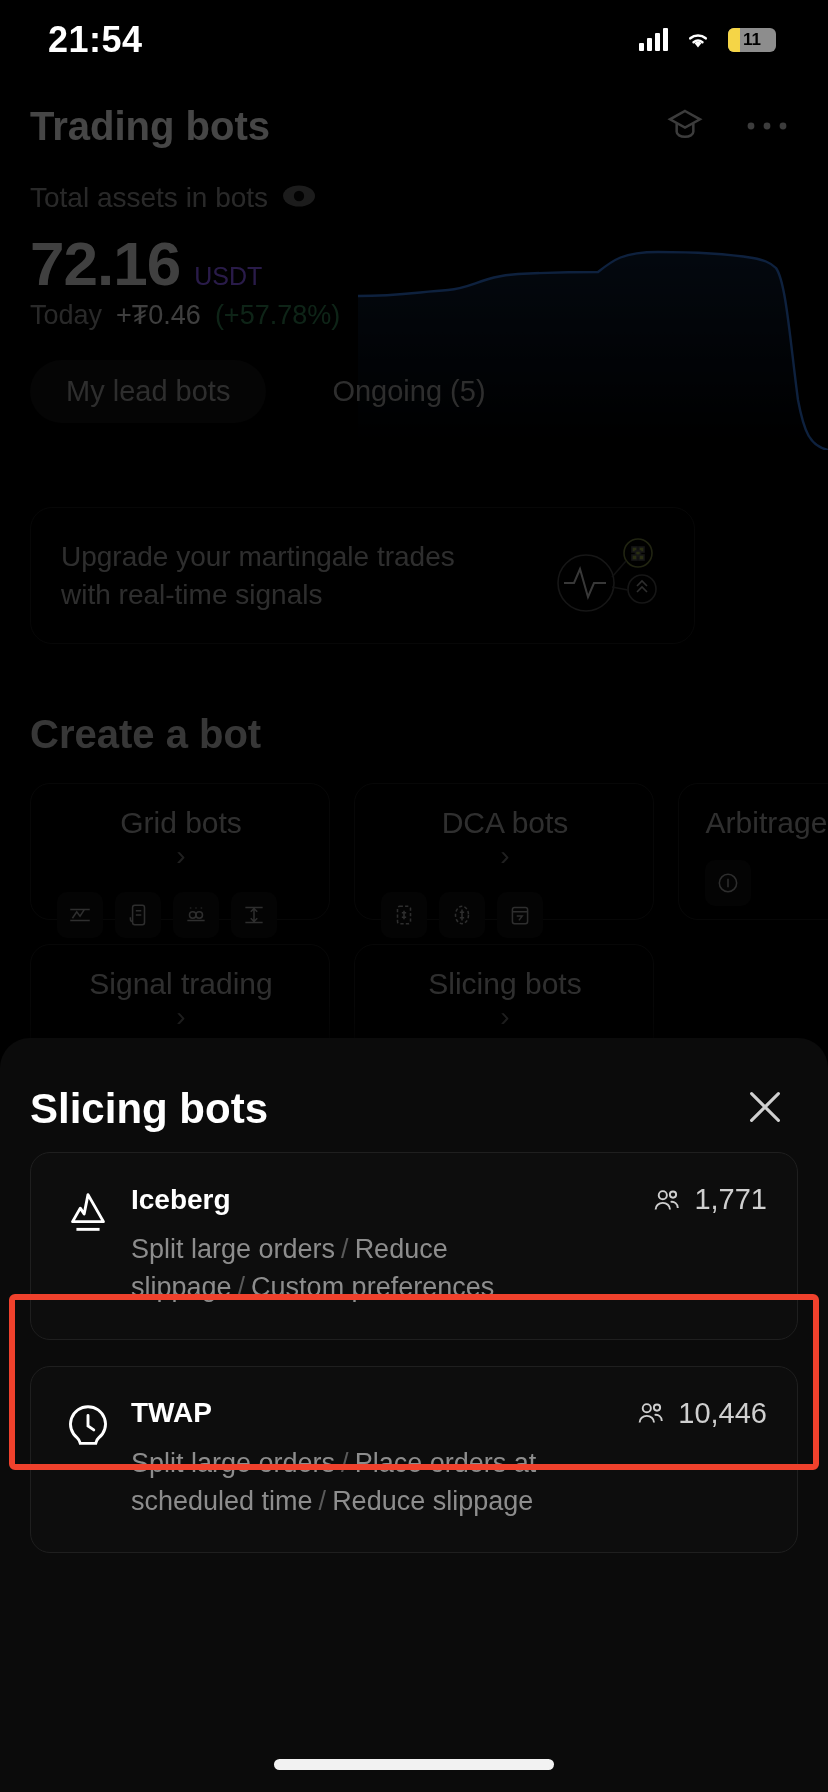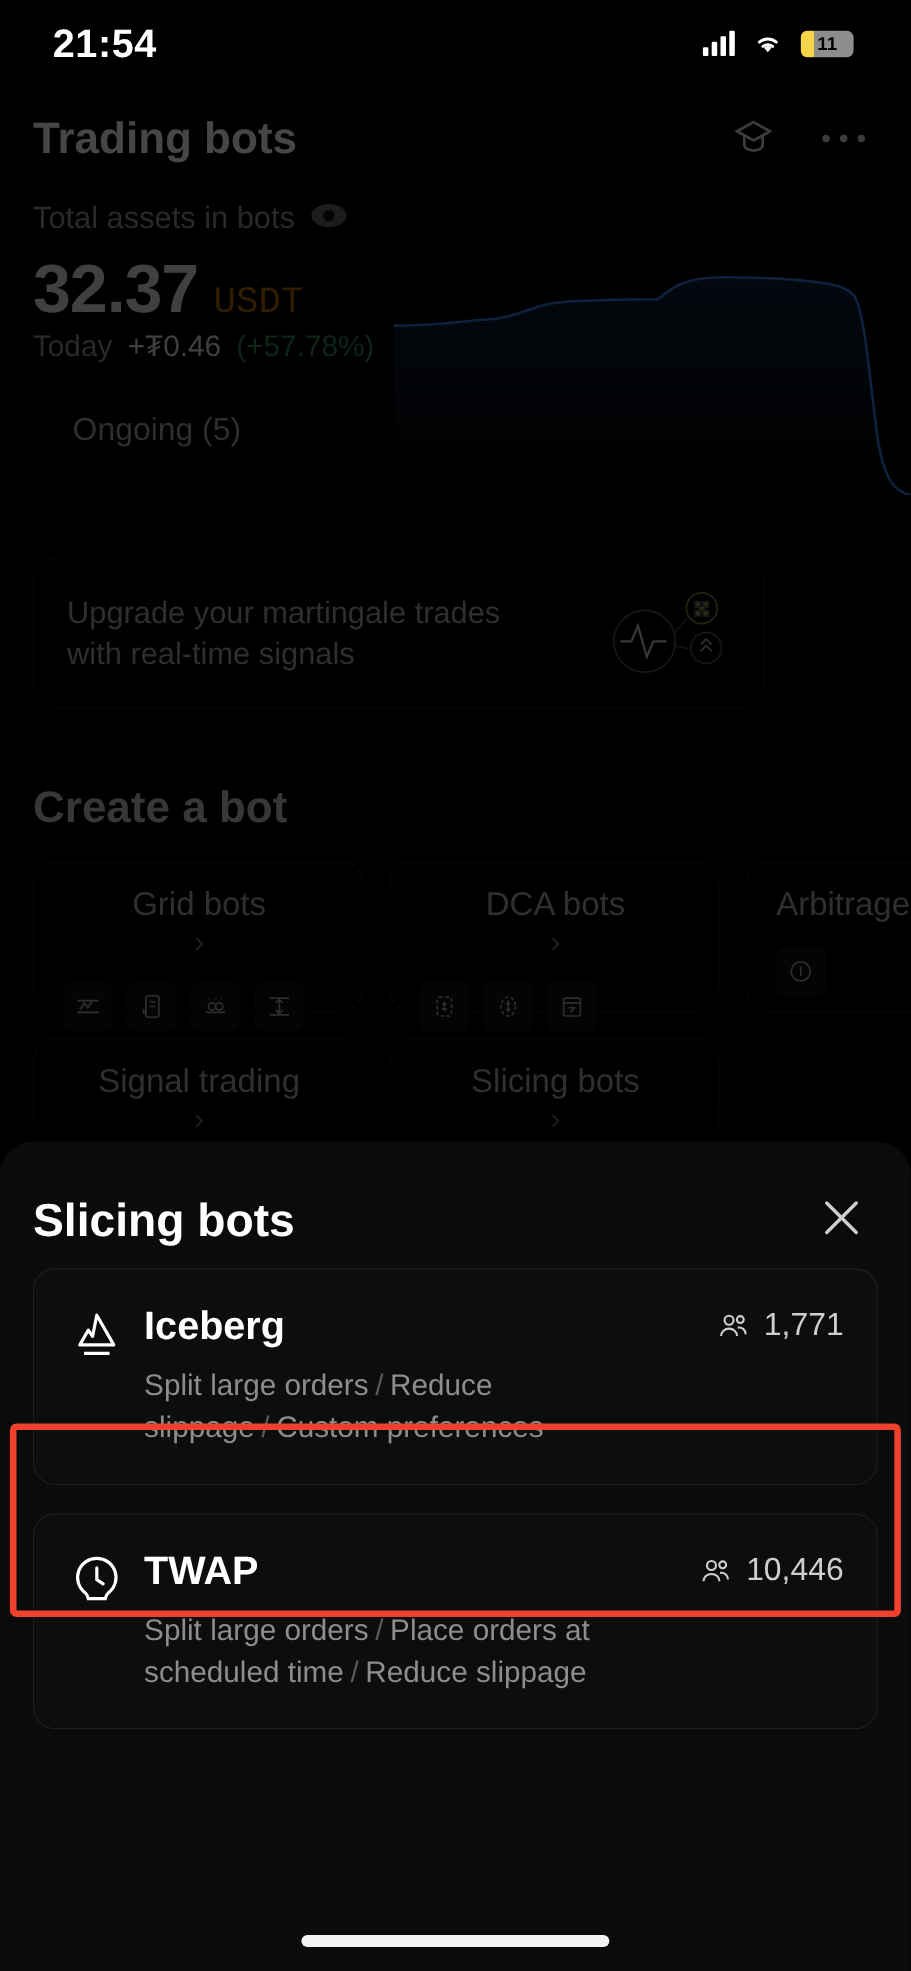--- a/index.html
+++ b/index.html
@@ -47,21 +47,21 @@
   #page-title { font-size:40px; font-weight:700; color:#e9e9e9; }
   #header-actions { display:flex; align-items:center; gap:40px; }
   .hicon { color:#c9c9c9; display:flex; }
 
   
   #assets { position:absolute; top:182px; left:30px; right:0; }
   #assets-label-row { display:flex; align-items:center; gap:14px; }
   #assets-label { font-size:28px; color:#8a8a8a; }
   #amount-row { display:flex; align-items:baseline; gap:14px; margin-top:14px; }
   #amount { font-size:62px; font-weight:700; color:#d6d6d6; letter-spacing:-1px; }
-  #amount-unit { font-size:34px; color:#a16207;font-family:Liberation Mono, monospace; }
+  #amount-unit { font-size:25px; color:#8b5cf6; }
   #today-row { display:flex; align-items:baseline; gap:14px; margin-top:1px; }
   #today-label { font-size:27px; color:#8a8a8a; }
   #today-change { font-size:27px; color:#d2d2d2; }
   #today-pct { font-size:27px; color:#2f7a4e; }
 
   
   #bg-chart { position:absolute; top:200px; right:0; width:470px; height:250px; }
 
   
   #chips { position:absolute; top:360px; left:30px; display:flex; gap:30px; }
@@ -110,21 +110,21 @@
 
   #sheet-list { padding:18px 30px 0 30px; display:flex; flex-direction:column; gap:26px; }
   .listcard {
     border:1px solid #1f1f1f; border-radius:20px; background:#0d0d0d;
     padding:30px 30px 32px 30px;
   }
   .listcard-top { display:flex; align-items:flex-start; }
   .lc-icon { width:58px; flex:0 0 58px; color:#fff; margin-top:2px; }
   .lc-main { flex:1; padding-left:12px; }
   .lc-titlerow { display:flex; align-items:center; justify-content:space-between; }
-  .lc-title { font-size:36px; font-weight:600; color:#fff; }
+  .lc-title { font-size:28px; font-weight:600; color:#fff; }
   .lc-users { display:flex; align-items:center; gap:12px; color:#cfcfcf; font-size:29px; }
   .lc-desc { margin-top:14px; font-size:27px; line-height:1.42; color:#8d8d8d; max-width:520px; }
   .lc-desc .sep { color:#5a5a5a; padding:0 6px; }
 
   
   #highlight {
     position:absolute; left:9px; top:1294px; width:810px; height:176px;
     border:6px solid #f0412c; border-radius:6px; pointer-events:none;
   }
 
@@ -196,31 +196,32 @@
       <div id="assets-label-row">
         <span id="assets-label">Total assets in bots</span>
         <span>
           <svg width="34" height="22" viewBox="0 0 34 22">
               <ellipse cx="17" cy="11" rx="16" ry="10.5" fill="#5f5f5f"></ellipse>
               <circle cx="17" cy="11" r="5.2" fill="#0b0b0b"></circle>
             </svg>
         </span>
       </div>
       <div id="amount-row">
-        <span id="amount">32.37</span>
+        <span id="amount">72.16</span>
         <span id="amount-unit">USDT</span>
       </div>
       <div id="today-row">
         <span id="today-label">Today</span>
         <span id="today-change">+₮0.46</span>
         <span id="today-pct" style="color: rgb(47, 122, 78);">(+57.78%)</span>
       </div>
     </div>
 
     <div id="chips">
+      <div class="chip">My lead bots</div>
       <div class="chip plain">Ongoing (5)</div>
     </div>
 
     <div id="banner">
       <div id="banner-text">Upgrade your martingale trades with real-time signals</div>
       <div id="banner-art">
         <svg width="110" height="90" viewBox="0 0 110 90" fill="none" stroke="#4a4a4a" stroke-width="1.6">
           <circle cx="36" cy="52" r="28"></circle>
           <path d="M14 52h10l6-14 8 28 6-14h12" stroke="#bdbdbd" stroke-width="2"></path>
           <circle cx="88" cy="22" r="14" stroke="#6e7a3a"></circle>

